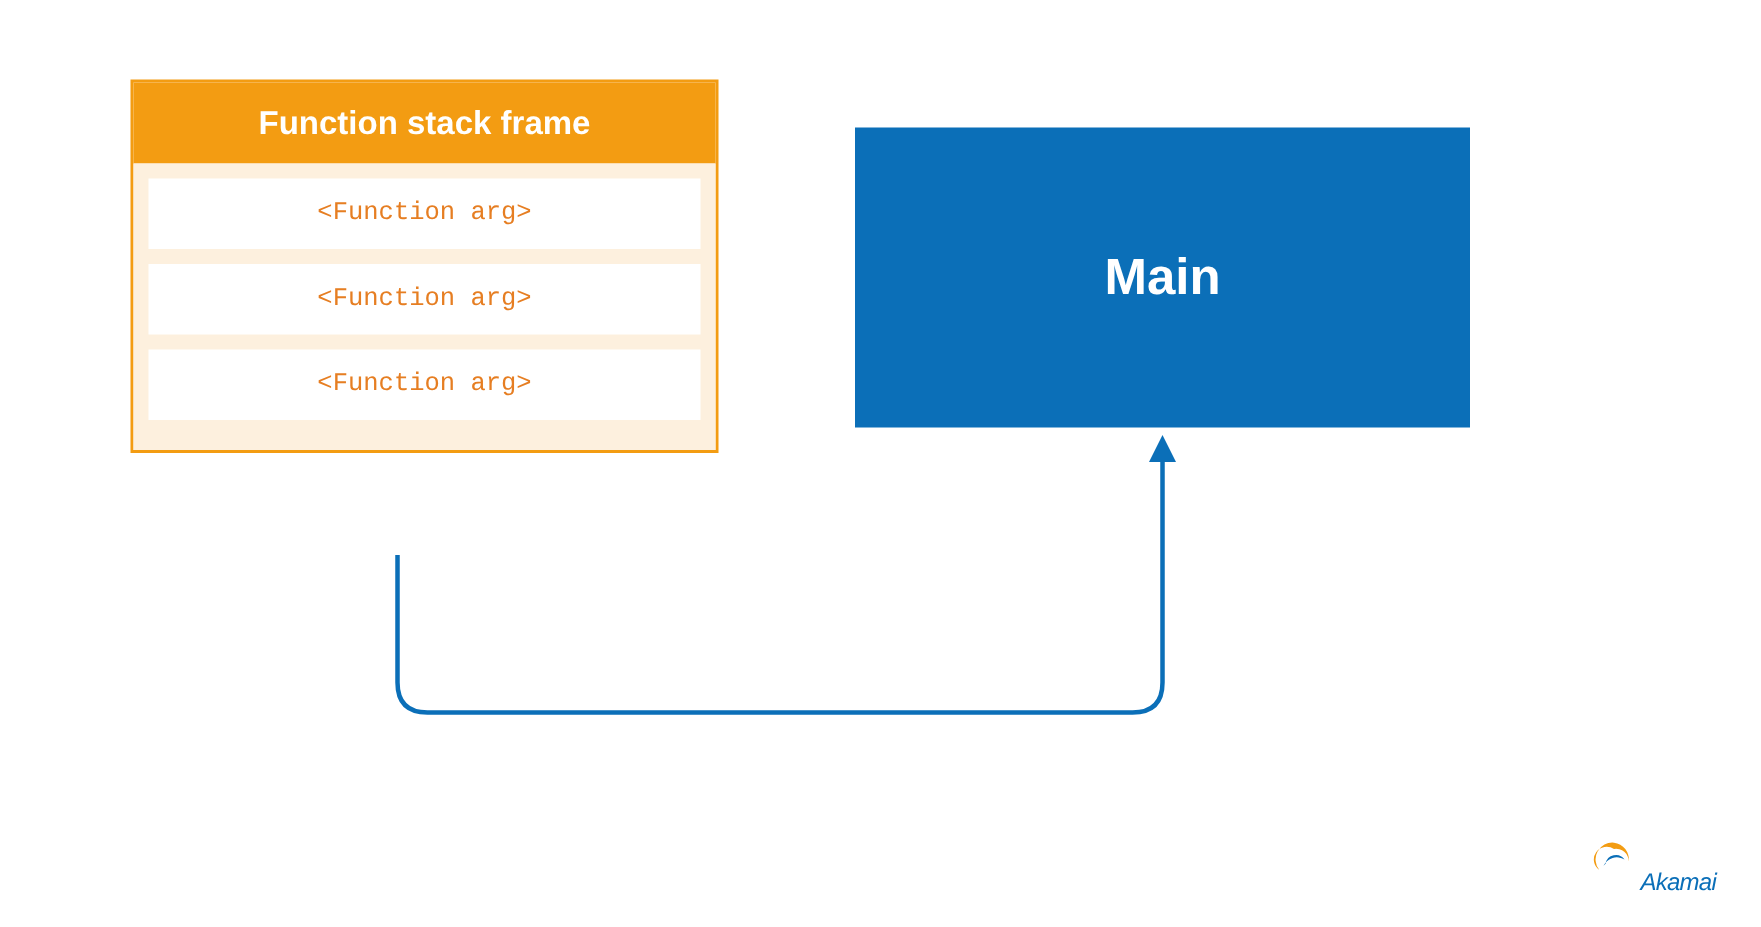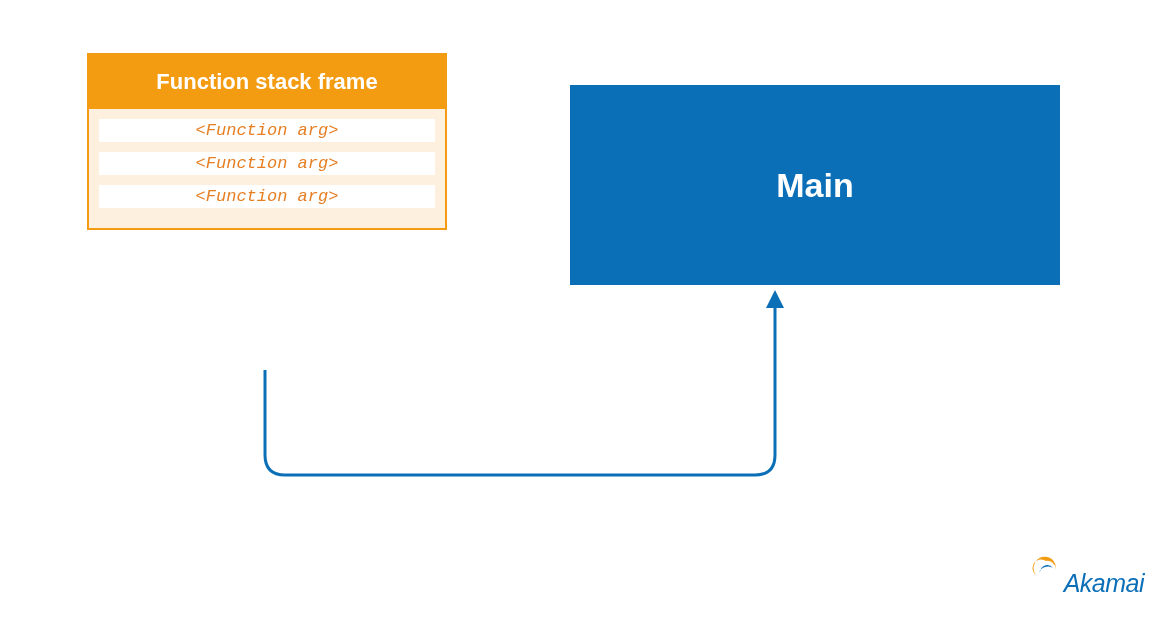--- a/index.html
+++ b/index.html
@@ -7,55 +7,54 @@
       width: 1174px;
       height: 618px;
       background: #ffffff;
       position: relative;
       font-family: -apple-system, BlinkMacSystemFont, 'Segoe UI', sans-serif;
     }
     .stack-frame {
       position: absolute;
       left: 87px;
       top: 53px;
-      width: 360px;
+      width: 392px;
       border: 2px solid #f39c12;
     }
     .stack-header {
       background: #f39c12;
       color: #ffffff;
       text-align: center;
       padding: 14px 0;
       font-size: 22px;
       font-weight: 600;
     }
     .stack-body {
       background: #fdf0de;
       padding: 10px;
     }
     .stack-row {
       background: #ffffff;
       color: #e67e22;
       font-family: 'Courier New', monospace;
       font-size: 17px;
       text-align: center;
-      padding: 2px 0;
+      padding: 14px 0;
       margin-bottom: 10px;
-      font-style: italic;
     }
     .stack-row.return {
       background: #0b6fb8;
       color: #ffffff;
       margin-bottom: 0;
     }
     .main-box {
       position: absolute;
       left: 570px;
       top: 85px;
-      width: 490px;
+      width: 410px;
       height: 200px;
       background: #0b6fb8;
       color: #ffffff;
       display: flex;
       align-items: center;
       justify-content: center;
       font-size: 34px;
       font-weight: 700;
     }
     .arrow-svg {
@@ -68,21 +67,21 @@
     }
     .logo {
       position: absolute;
       right: 30px;
       bottom: 20px;
       display: flex;
       align-items: center;
       gap: 4px;
     }
     .logo-text {
-      font-size: 25px;
+      font-size: 16px;
       font-weight: 400;
       color: #0b6fb8;
       font-style: italic;
       letter-spacing: -0.5px;
       margin-top: 32px;
     }
     .logo-swoosh {
       width: 28px;
       height: 28px;
     }

